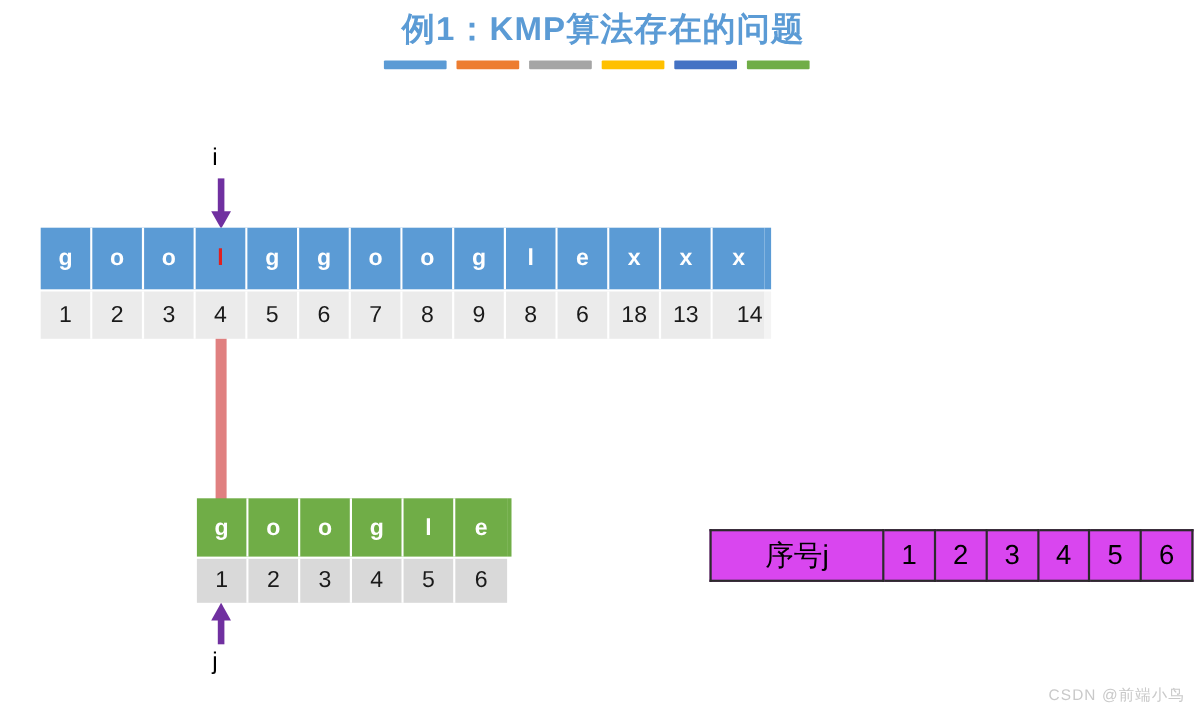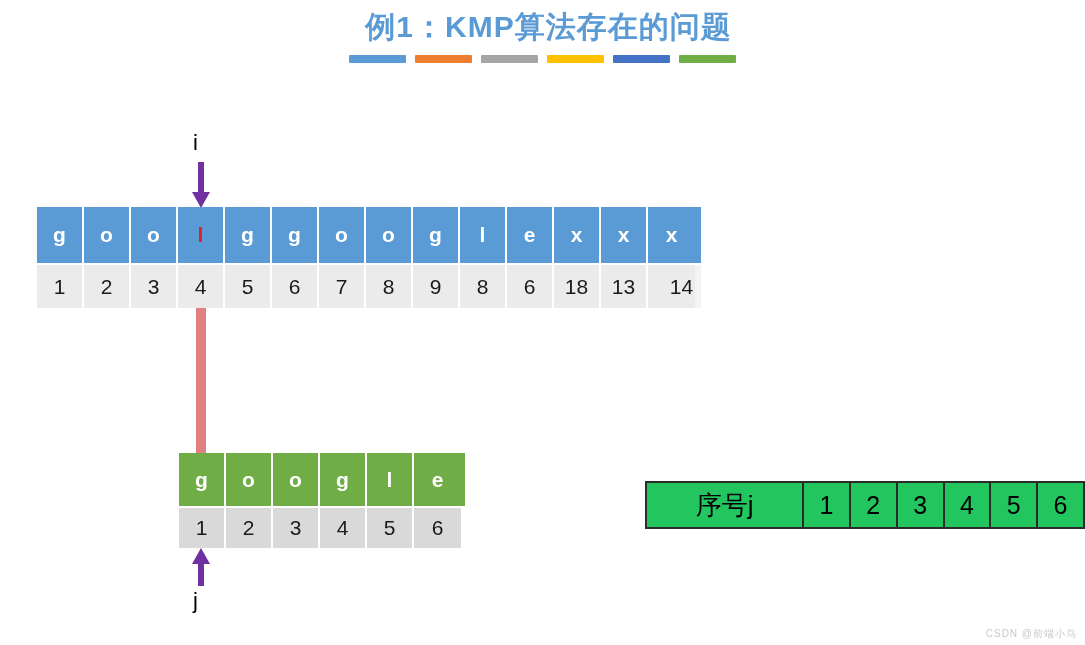--- a/index.html
+++ b/index.html
@@ -175,21 +175,21 @@
     height: 146px;
     background: #e08080;
   }
 
   
   #next-table {
     position: absolute;
     left: 645px;
     top: 481px;
     border-collapse: collapse;
-    background: #22c55e;
+    background: #d946ef;
   }
   #next-table td {
     border: 2px solid #2b2b2b;
     text-align: center;
     font-size: 25px;
     color: #000000;
     font-family: "Liberation Sans", "DejaVu Sans", sans-serif;
     height: 44px;
     padding: 0;
   }
@@ -200,21 +200,21 @@
   #next-table td.val {
     width: 46px;
   }
 
   
   #watermark {
     position: absolute;
     right: 8px;
     bottom: 4px;
     color: #c9c9c9;
-    font-size: 10px;
+    font-size: 14px;
     letter-spacing: 1px;
     white-space: nowrap;
   }
 </style>
 </head>
 <body>
 
 <div id="title-block">
   <div id="page-title" style="color: rgb(91, 155, 213); margin-left: 12px;">例1：KMP算法存在的问题</div>
   <div id="title-underline">

